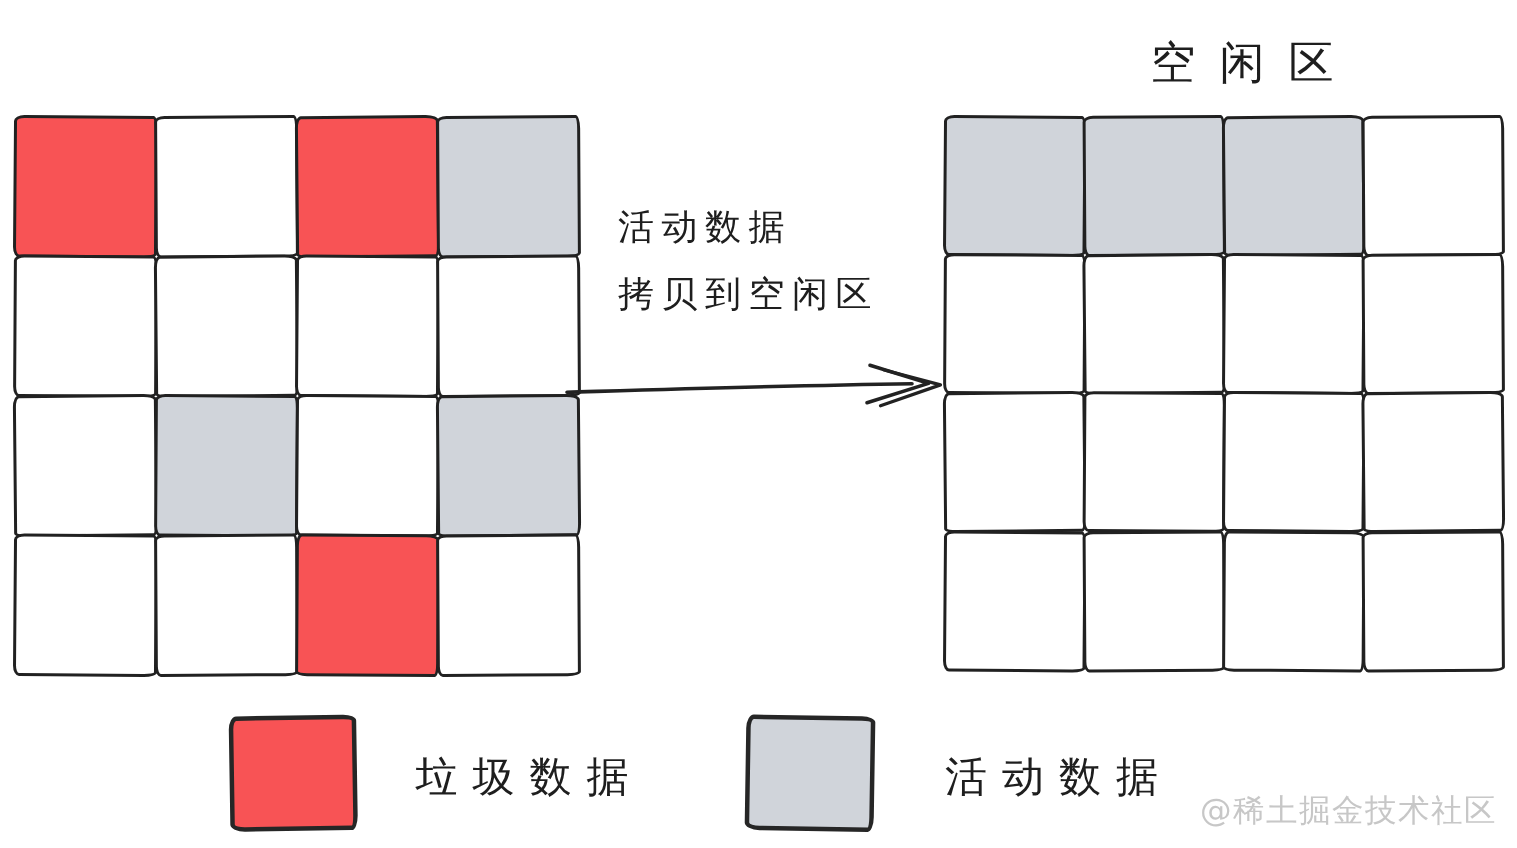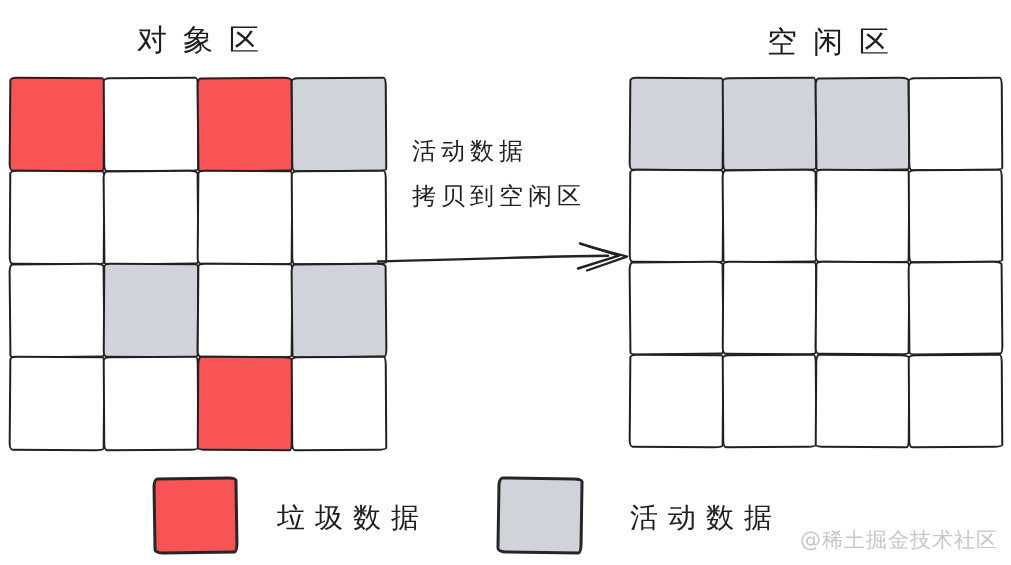--- a/index.html
+++ b/index.html
@@ -104,21 +104,20 @@
     color: #c7c7c7;
     white-space: nowrap;
     margin-left: 36px;
   }
 </style>
 </head>
 <body>
 
 <div class="canvas">
 
-  <div class="grid-title title-left">对象区</div>
 
   <div class="grid grid-object">
       <div class="cell garbage"></div>
       <div class="cell free"></div>
       <div class="cell garbage"></div>
       <div class="cell active"></div>
       <div class="cell free"></div>
       <div class="cell free"></div>
       <div class="cell free"></div>
       <div class="cell free"></div>

